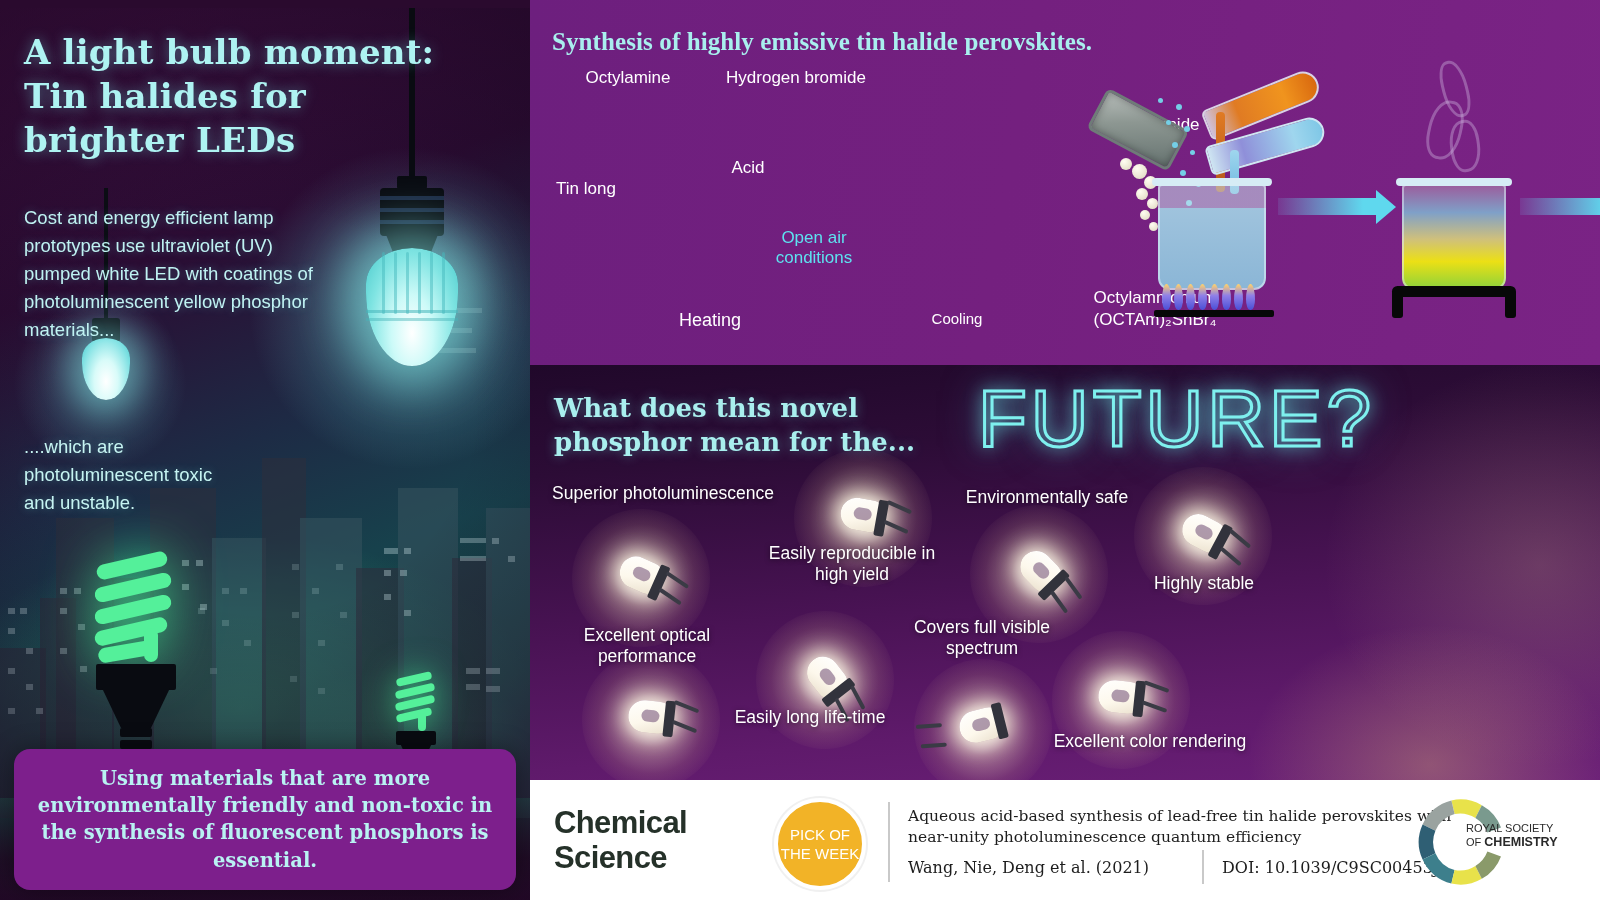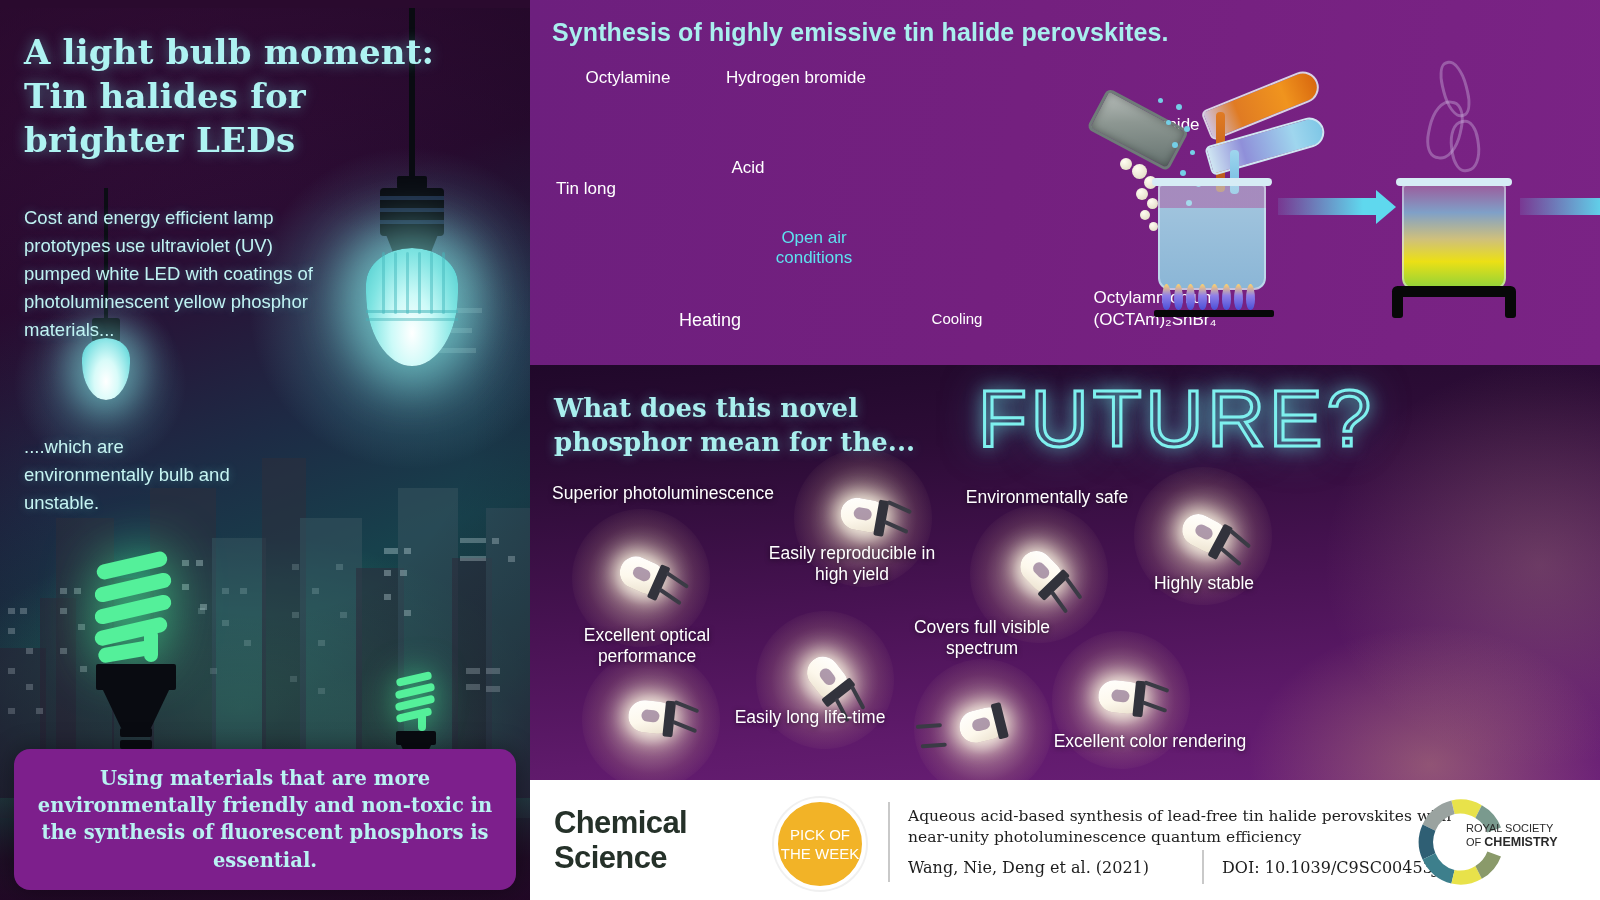--- a/index.html
+++ b/index.html
@@ -102,22 +102,22 @@
   #cfl-small .trap{ position:absolute; left:10px; top:70px; width:32px; height:20px; background:#090b11;
       clip-path:polygon(0 0,100% 0,72% 100%,28% 100%); }
   #cfl-small .scr{ position:absolute; left:17px; width:18px; height:5px; background:#090b11;border-radius:1px;}
   #cfl-small .halo{ position:absolute; left:-48px; top:112px; width:150px; height:36px;
      background:radial-gradient(ellipse at 50% 50%, rgba(70,240,150,.8) 0%, rgba(70,240,150,.18) 45%, rgba(0,0,0,0) 75%);
      border-radius:50%; }
 
   
   #synth-panel{ position:absolute; left:530px; top:0; width:1070px; height:365px;
     background:linear-gradient(100deg,#6d1f7e 0%, #74207f 45%, #7a2385 100%); overflow:hidden; }
-  #synth-title{ position:absolute; left:22px; top:18px;
-    font-family:Liberation Sans, sans-serif; font-weight:700; font-size:25px; color:#a9efee;
+  #synth-title{ position:absolute; left:22px; top:28px;
+    font-family:Liberation Serif, serif; font-weight:700; font-size:25px; color:#a9efee;
     letter-spacing:.1px; }
   .lbl{ position:absolute; color:#ffffff; font-size:17px; line-height:1.2; text-align:center; }
   .lbl-cy{ color:#5ee2f0; }
 
   
   #spatula{ position:absolute; left:555px; top:105px; width:92px; height:75px;
     transform:rotate(28deg); }
   #spatula .pan{ width:92px; height:46px; border-radius:6px;
     background:linear-gradient(150deg,#b9bfbc 0%, #8d9792 40%, #667370 100%);
     border:3px solid #6f7b78; box-shadow:inset 0 0 8px rgba(0,0,0,.35);}
@@ -351,21 +351,21 @@
       <div class="cap"></div>
         <div class="trap"></div>
       <div class="scr" style="top:90px;"></div>
         <div class="scr" style="top:98px;"></div>
       <div class="scr" style="top:106px;"></div>
         <div class="scr" style="top:114px;"></div>
     </div>
 
     <div class="title-main">A light bulb moment: Tin halides for brighter LEDs</div>
     <div class="body-text">Cost and energy efficient lamp prototypes use ultraviolet (UV) pumped white LED with coatings of photoluminescent yellow phosphor materials...</div>
-    <div class="body-text2">....which are environmentally bulb and unstable.</div>
+    <div class="body-text2">....which are photoluminescent toxic and unstable.</div>
     <div id="left-callout">Using materials that are more environmentally friendly and non-toxic in the synthesis of fluorescent phosphors is essential.</div>
   </div>
 
   <div id="synth-panel">
     <div id="synth-title">Synthesis of highly emissive tin halide perovskites.</div>
 
     <div class="lbl" style="left:18px;top:68px;width:160px;">Octylamine</div>
     <div class="lbl" style="left:166px;top:68px;width:200px;">Hydrogen bromide</div>
     <div class="lbl" style="left:178px;top:158px;width:80px;">Acid</div>
     <div class="lbl" style="left:8px;top:178px;width:96px;line-height:1.25;">Tin long</div>

